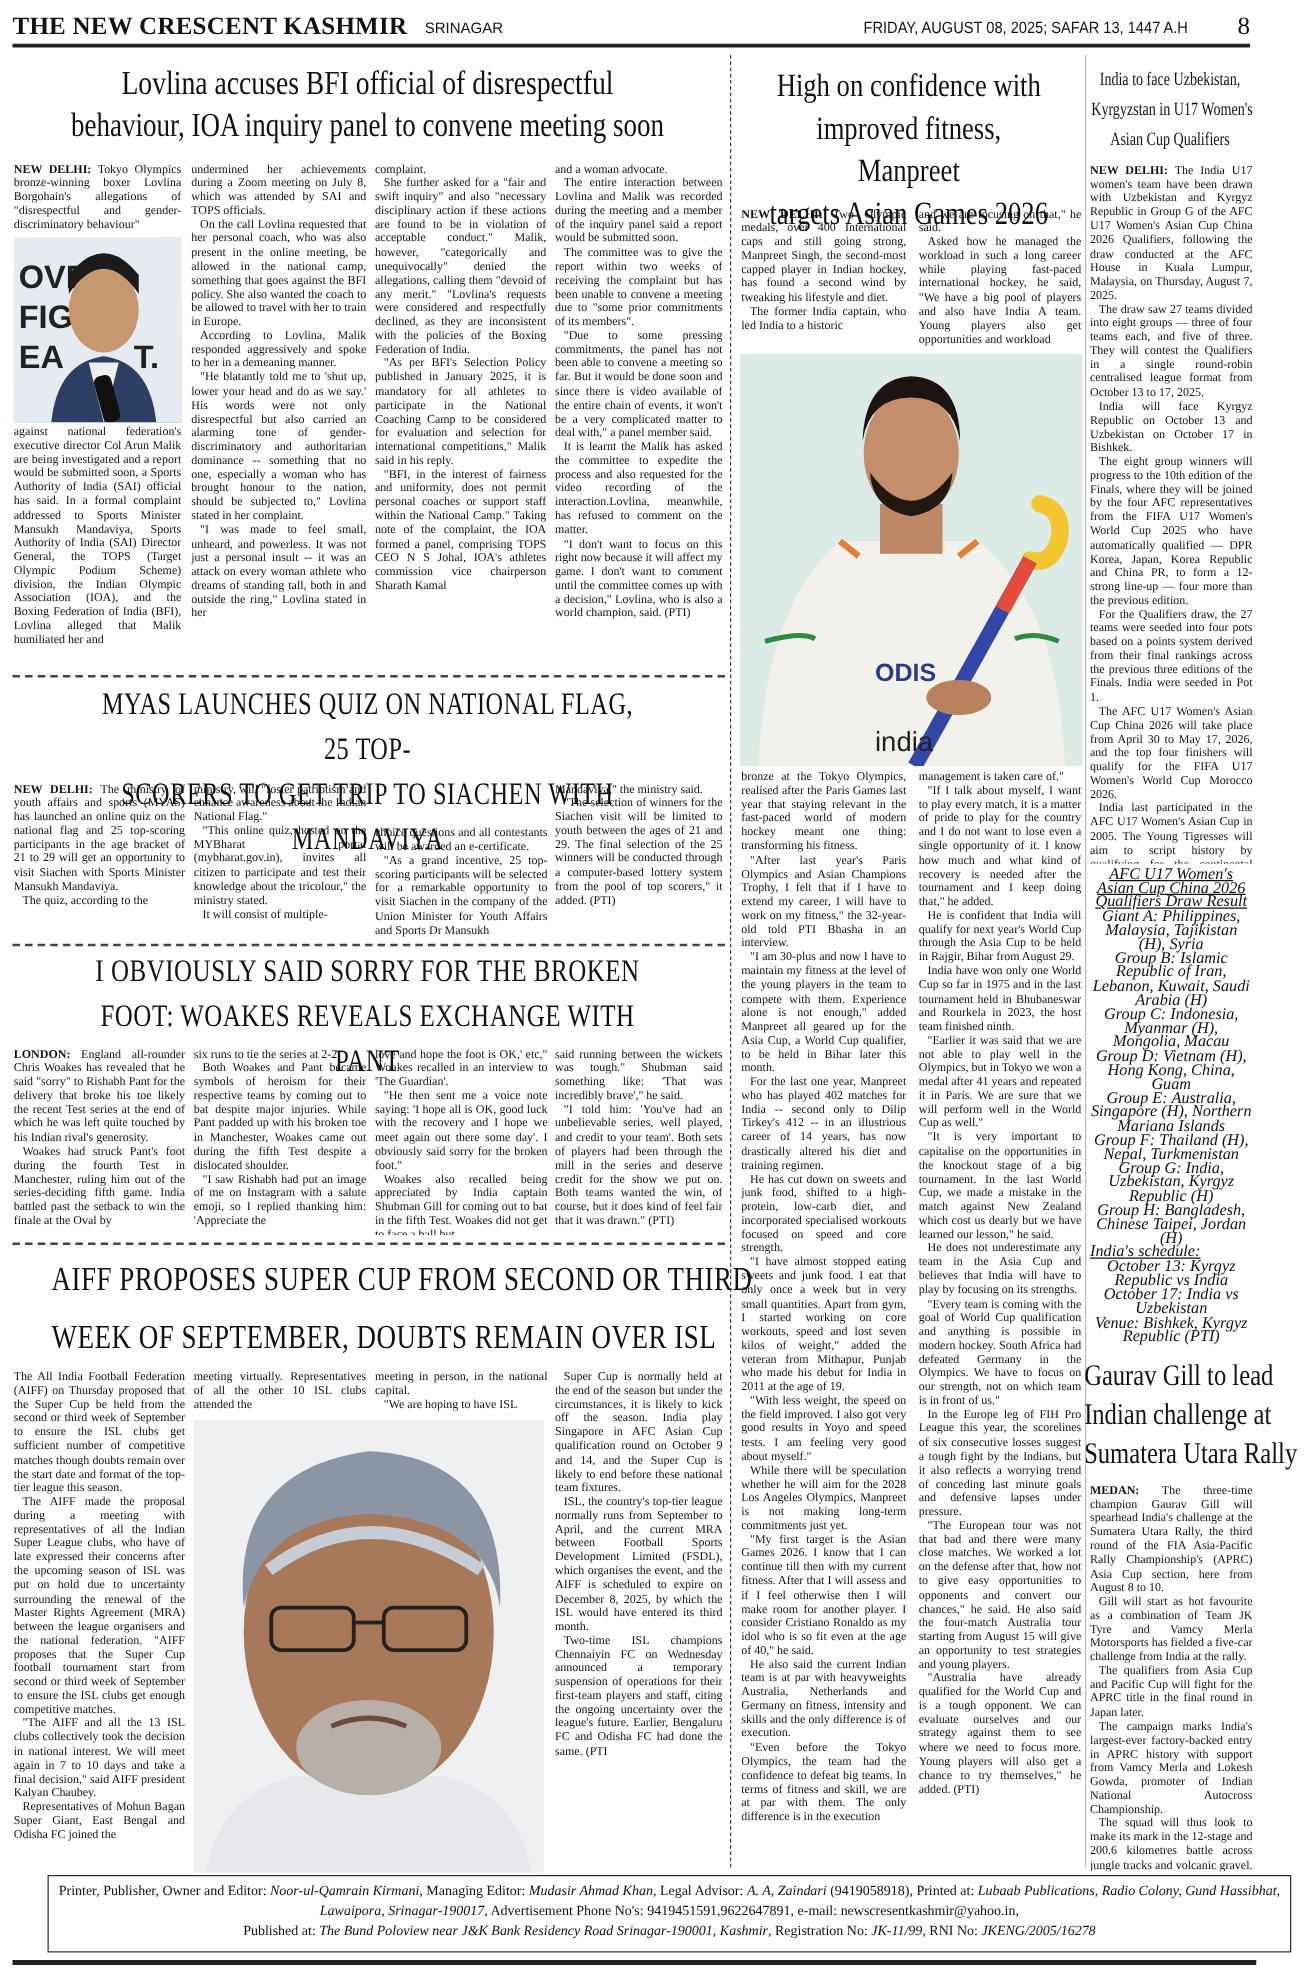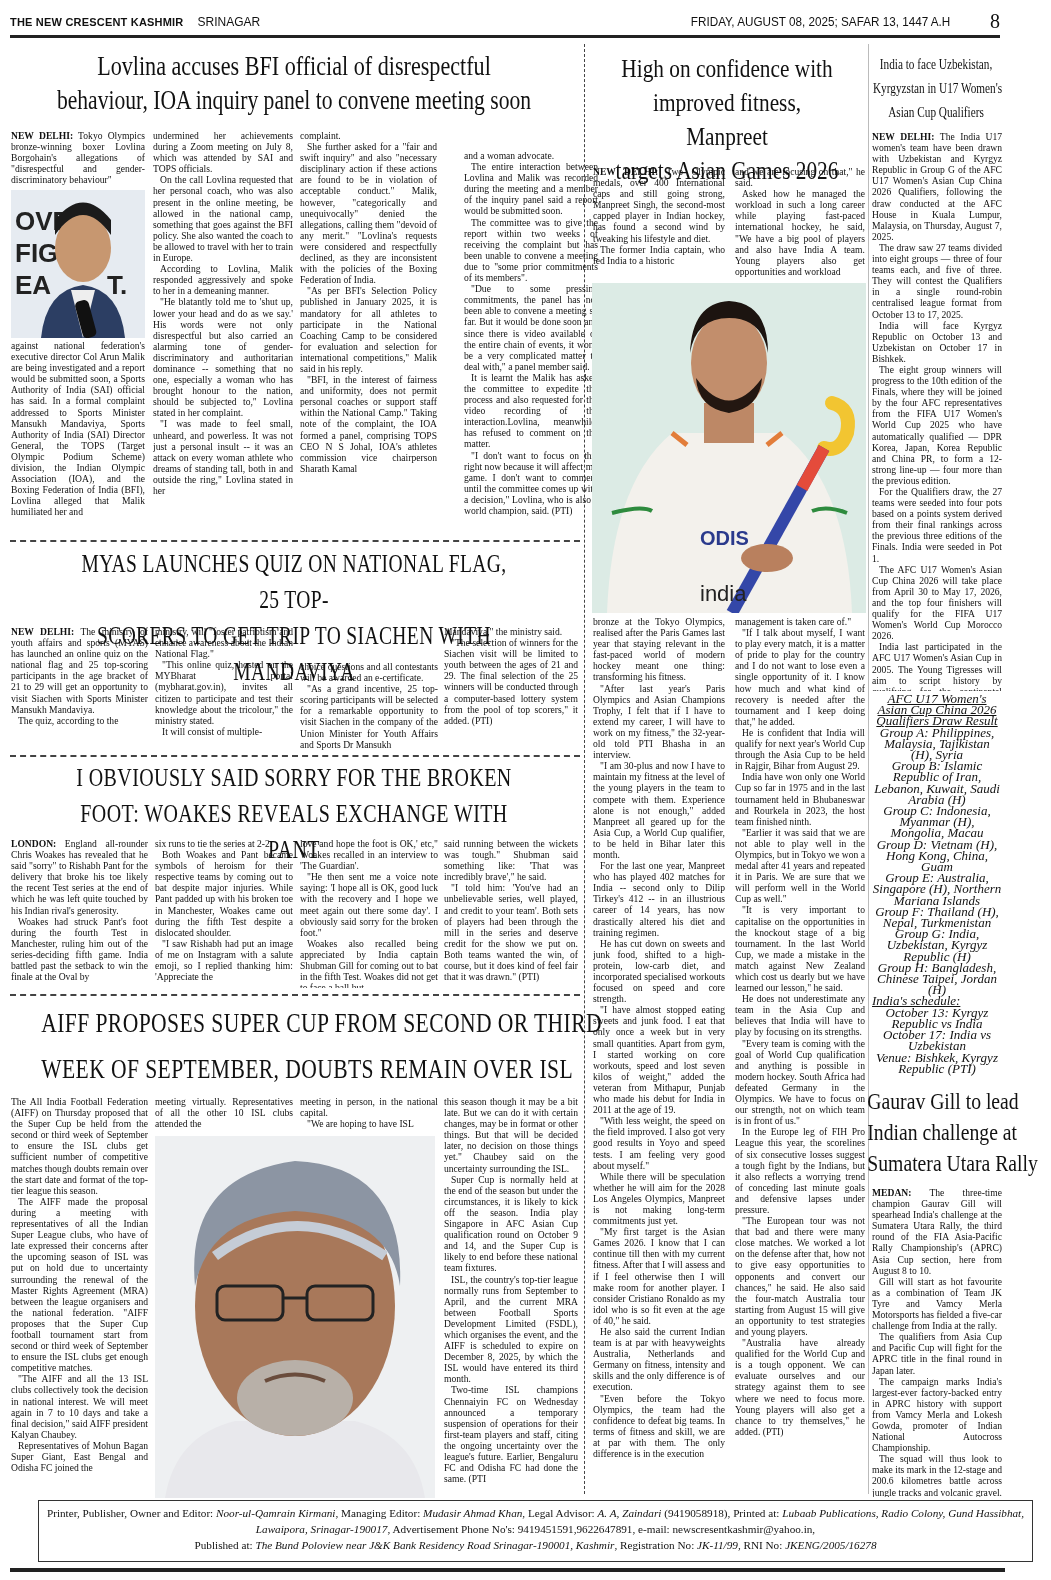--- a/index.html
+++ b/index.html
@@ -1,20 +1,20 @@
 <!DOCTYPE html>
 <html><head>
 <meta charset="utf-8">
 <style>
   * { box-sizing: border-box; margin: 0; padding: 0; }
   html, body { width: 1051px; height: 1580px; background: #fff; overflow: hidden; }
   body { font-family: "Liberation Serif", serif; color: #111; position: relative; }
 
   .masthead { position: absolute; left: 10px; top: 8px; width: 990px; height: 30px; display: flex; align-items: center; border-bottom: 3px solid #222; }
-  .mh-title { font-family: Liberation Sans, sans-serif; font-weight: bold; font-size: 11px; letter-spacing: 0.2px; }
+  .mh-title { font-family: Liberation Serif, serif; font-weight: bold; font-size: 20px; letter-spacing: 0.2px; }
   .mh-city { font-family: "Liberation Sans", sans-serif; font-size: 12px; margin-left: 14px; }
   .mh-date { font-family: "Liberation Sans", sans-serif; font-size: 13px; margin-left: auto; margin-right: 40px; transform: scaleX(0.9); transform-origin: right; }
   .mh-page { font-family: "Liberation Serif", serif; font-size: 20px; }
 
   .vrule { position: absolute; border-left: 1px dashed #444; }
   .hrule { position: absolute; border-top: 2px dashed #444; }
 
   .headline { position: absolute; text-align: center; font-family: "Liberation Serif", serif; line-height: 1.25; transform-origin: center top; }
   .hl-cond { transform: scaleX(0.82); }
   .upper { text-transform: uppercase; letter-spacing: 0.5px; }
@@ -81,21 +81,21 @@
   <p>According to Lovlina, Malik responded aggressively and spoke to her in a demeaning manner.</p>
   <p>"He blatantly told me to 'shut up, lower your head and do as we say.' His words were not only disrespectful but also carried an alarming tone of gender-discriminatory and authoritarian dominance -- something that no one, especially a woman who has brought honour to the nation, should be subjected to," Lovlina stated in her complaint.</p>
   <p>"I was made to feel small, unheard, and powerless. It was not just a personal insult -- it was an attack on every woman athlete who dreams of standing tall, both in and outside the ring," Lovlina stated in her</p>
 </div>
 <div class="col" style="left:300px; top:130px; width:137px; height:405px;">
   <p class="first">complaint.</p>
   <p>She further asked for a "fair and swift inquiry" and also "necessary disciplinary action if these actions are found to be in violation of acceptable conduct." Malik, however, "categorically and unequivocally" denied the allegations, calling them "devoid of any merit." "Lovlina's requests were considered and respectfully declined, as they are inconsistent with the policies of the Boxing Federation of India.</p>
   <p>"As per BFI's Selection Policy published in January 2025, it is mandatory for all athletes to participate in the National Coaching Camp to be considered for evaluation and selection for international competitions," Malik said in his reply.</p>
   <p>"BFI, in the interest of fairness and uniformity, does not permit personal coaches or support staff within the National Camp." Taking note of the complaint, the IOA formed a panel, comprising TOPS CEO N S Johal, IOA's athletes commission vice chairperson Sharath Kamal</p>
 </div>
-<div class="col" style="left:464px; top:130px; width:134px; height:405px;margin-top:20px;">
+<div class="col" style="left:444px; top:130px; width:134px; height:405px;">
   <p class="first">and a woman advocate.</p>
   <p>The entire interaction between Lovlina and Malik was recorded during the meeting and a member of the inquiry panel said a report would be submitted soon.</p>
   <p>The committee was to give the report within two weeks of receiving the complaint but has been unable to convene a meeting due to "some prior commitments of its members".</p>
   <p>"Due to some pressing commitments, the panel has not been able to convene a meeting so far. But it would be done soon and since there is video available of the entire chain of events, it won't be a very complicated matter to deal with," a panel member said.</p>
   <p>It is learnt the Malik has asked the committee to expedite the process and also requested for the video recording of the interaction.Lovlina, meanwhile, has refused to comment on the matter.</p>
   <p>"I don't want to focus on this right now because it will affect my game. I don't want to comment until the committee comes up with a decision," Lovlina, who is also a world champion, said. (PTI)</p>
 </div>
 
 <div class="hrule" style="left:10px; top:540px; width:570px;"></div>
 
@@ -173,21 +173,20 @@
     <path d="M40 150 Q30 40 140 25 Q250 30 245 150 Q235 80 140 75 Q55 80 40 150Z" fill="#8c95a3"></path>
     <path d="M60 120 Q140 60 230 120" stroke="#c5ccd6" stroke-width="10" fill="none"></path>
     <rect x="62" y="150" width="66" height="34" rx="8" fill="none" stroke="#222" stroke-width="3"></rect>
     <rect x="152" y="150" width="66" height="34" rx="8" fill="none" stroke="#222" stroke-width="3"></rect>
     <line x1="128" y1="162" x2="152" y2="162" stroke="#222" stroke-width="3"></line>
     <ellipse cx="140" cy="262" rx="58" ry="38" fill="#b8b0a8"></ellipse>
     <path d="M110 245 Q140 232 170 245" stroke="#6a4c3c" stroke-width="4" fill="none"></path>
   </svg>
 </div>
 <div class="col" style="left:444px; top:1096px; width:134px; height:400px;">
-  <p class="first">this season though it may be a bit late. But we can do it with certain changes, may be in format or other things. But that will be decided later, no decision on those things yet." Chaubey said on the uncertainty surrounding the ISL.</p>
   <p>Super Cup is normally held at the end of the season but under the circumstances, it is likely to kick off the season. India play Singapore in AFC Asian Cup qualification round on October 9 and 14, and the Super Cup is likely to end before these national team fixtures.</p>
   <p>ISL, the country's top-tier league normally runs from September to April, and the current MRA between Football Sports Development Limited (FSDL), which organises the event, and the AIFF is scheduled to expire on December 8, 2025, by which the ISL would have entered its third month.</p>
   <p>Two-time ISL champions Chennaiyin FC on Wednesday announced a temporary suspension of operations for their first-team players and staff, citing the ongoing uncertainty over the league's future. Earlier, Bengaluru FC and Odisha FC had done the same. (PTI</p>
 </div>
 
 <div class="headline" style="left:588px; top:52px; width:278px; font-size:26px; line-height:34px;">
   <div class="hl-cond"><span>High on confidence with</span></div>
   <div class="hl-cond"><span>improved fitness, Manpreet</span></div>
   <div class="hl-cond"><span>targets Asian Games 2026</span></div>
 </div>
@@ -254,21 +253,21 @@
   <p class="first"><span class="dateline">NEW DELHI:</span><span> The India U17 women's team have been drawn with Uzbekistan and Kyrgyz Republic in Group G of the AFC U17 Women's Asian Cup China 2026 Qualifiers, following the draw conducted at the AFC House in Kuala Lumpur, Malaysia, on Thursday, August 7, 2025.</span></p>
   <p>The draw saw 27 teams divided into eight groups — three of four teams each, and five of three. They will contest the Qualifiers in a single round-robin centralised league format from October 13 to 17, 2025.</p>
   <p>India will face Kyrgyz Republic on October 13 and Uzbekistan on October 17 in Bishkek.</p>
   <p>The eight group winners will progress to the 10th edition of the Finals, where they will be joined by the four AFC representatives from the FIFA U17 Women's World Cup 2025 who have automatically qualified — DPR Korea, Japan, Korea Republic and China PR, to form a 12-strong line-up — four more than the previous edition.</p>
   <p>For the Qualifiers draw, the 27 teams were seeded into four pots based on a points system derived from their final rankings across the previous three editions of the Finals. India were seeded in Pot 1.</p>
   <p>The AFC U17 Women's Asian Cup China 2026 will take place from April 30 to May 17, 2026, and the top four finishers will qualify for the FIFA U17 Women's World Cup Morocco 2026.</p>
   <p>India last participated in the AFC U17 Women's Asian Cup in 2005. The Young Tigresses will aim to script history by qualifying for the continental stage for the first time via the qualifiers route.</p>
 </div>
 <div class="center-text" style="left:872px; top:693px; width:130px;">
   <div class="u">AFC U17 Women's Asian Cup China 2026 Qualifiers Draw Result</div>
-  <div>Group A: Philippines, Malaysia, Tajikistan (H), Syria</div>
+  <div>Giant A: Philippines, Malaysia, Tajikistan (H), Syria</div>
   <div>Group B: Islamic Republic of Iran, Lebanon, Kuwait, Saudi Arabia (H)</div>
   <div>Group C: Indonesia, Myanmar (H), Mongolia, Macau</div>
   <div>Group D: Vietnam (H), Hong Kong, China, Guam</div>
   <div>Group E: Australia, Singapore (H), Northern Mariana Islands</div>
   <div>Group F: Thailand (H), Nepal, Turkmenistan</div>
   <div>Group G: India, Uzbekistan, Kyrgyz Republic (H)</div>
   <div>Group H: Bangladesh, Chinese Taipei, Jordan (H)</div>
   <div class="u" style="text-align:left;">India's schedule:</div>
   <div>October 13: Kyrgyz Republic vs India</div>
   <div>October 17: India vs Uzbekistan</div>

